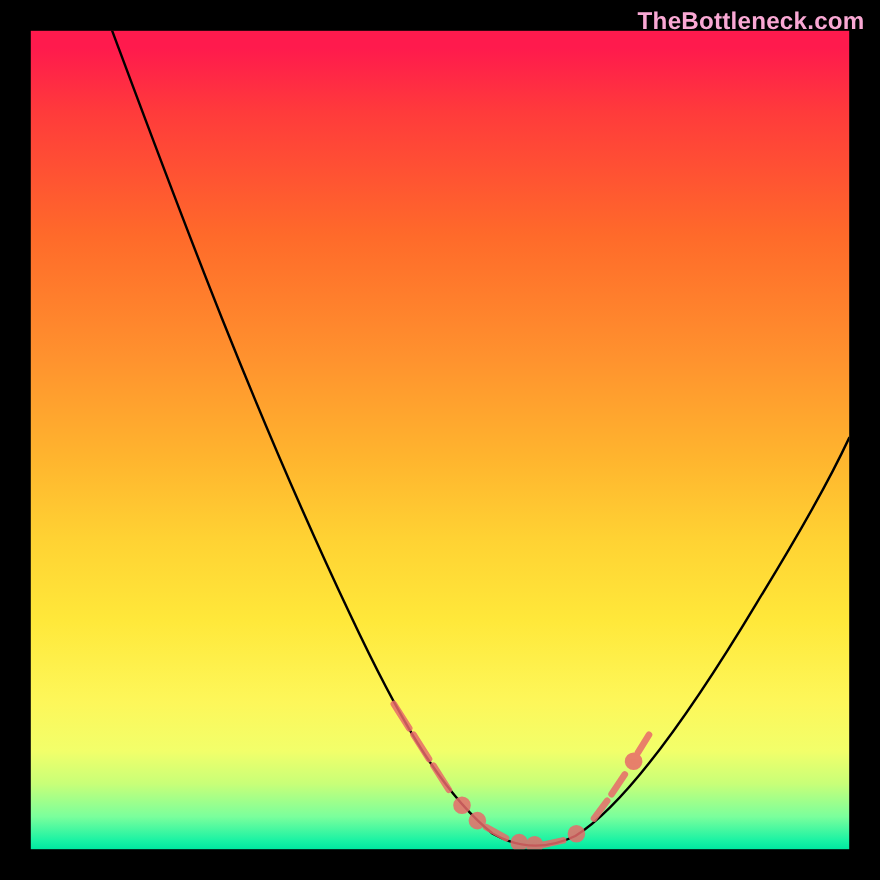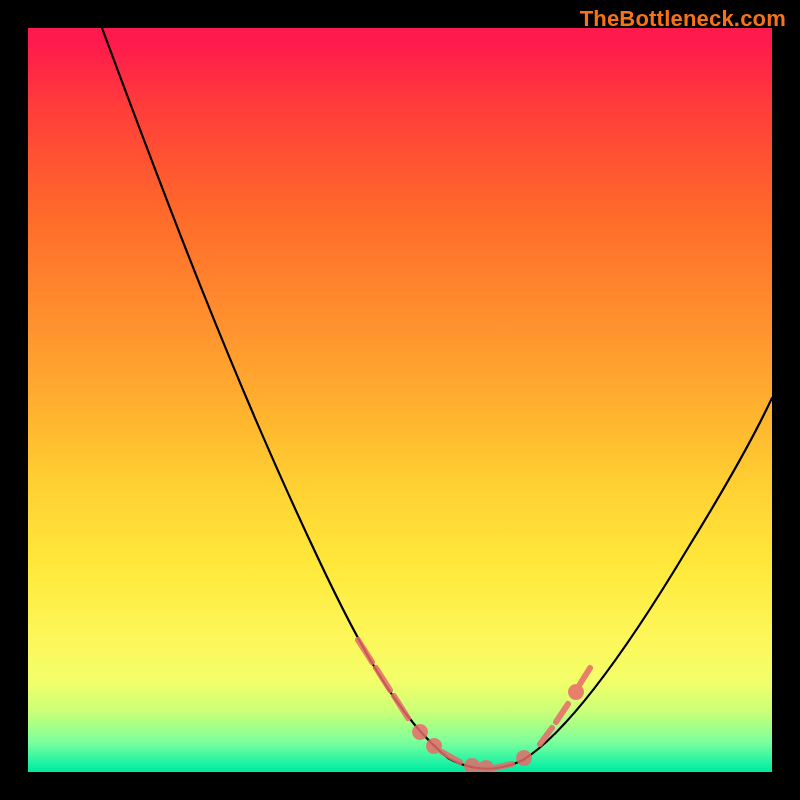--- a/index.html
+++ b/index.html
@@ -37,21 +37,21 @@
       #c8ff78 92%,
       #7bff9c 96%,
       #18f2a4 99%,
       #00e8a0 100%
     );
   }
   .watermark {
     position: absolute;
     top: 6px;
     right: 14px;
-    color: #f97316;
+    color: #f9a8d4;
     font-size: 22px;
     font-weight: 600;
     letter-spacing: 0.2px;
     user-select: none;
   }
   svg.curve {
     position: absolute;
     left: 0;
     top: 0;
     width: 744px;

